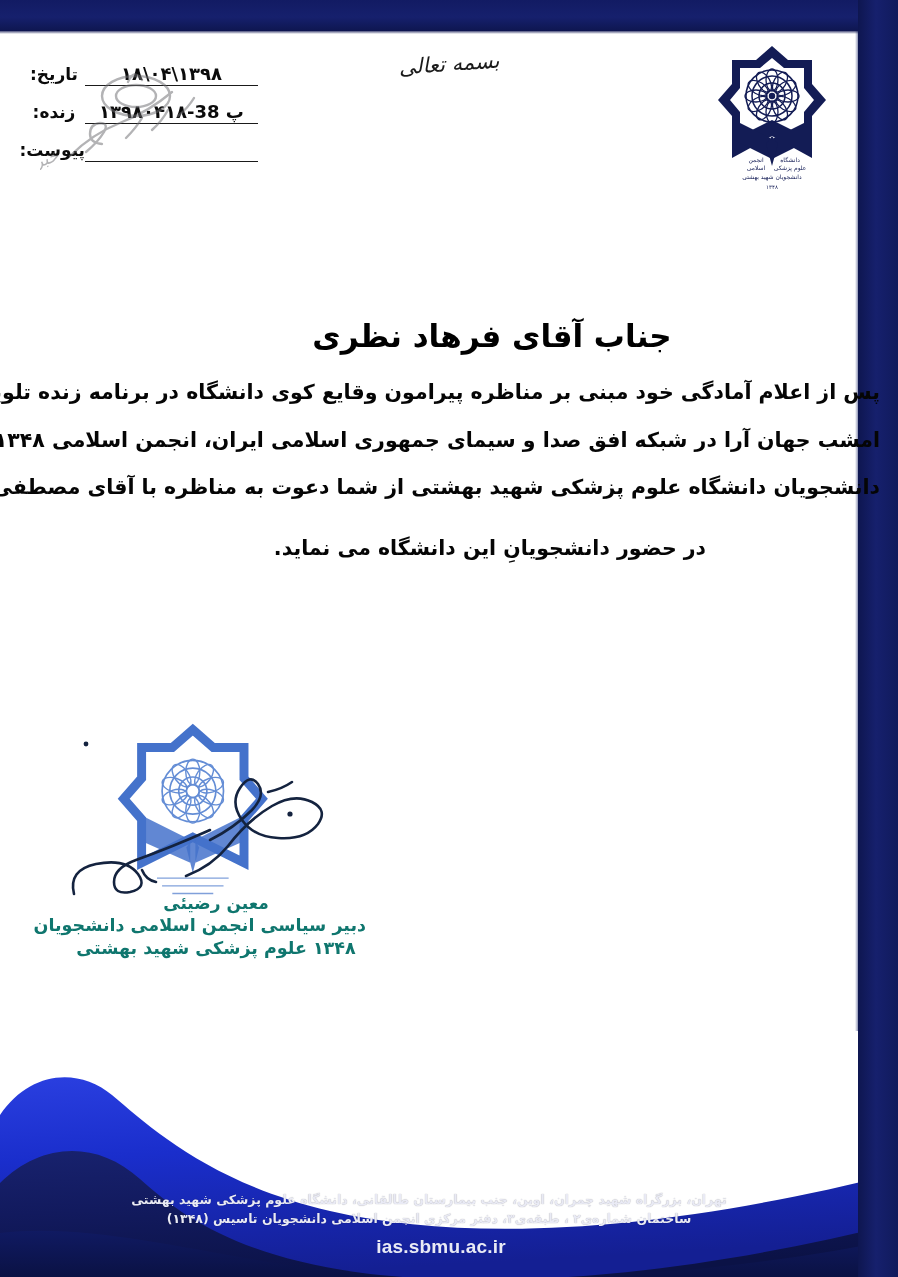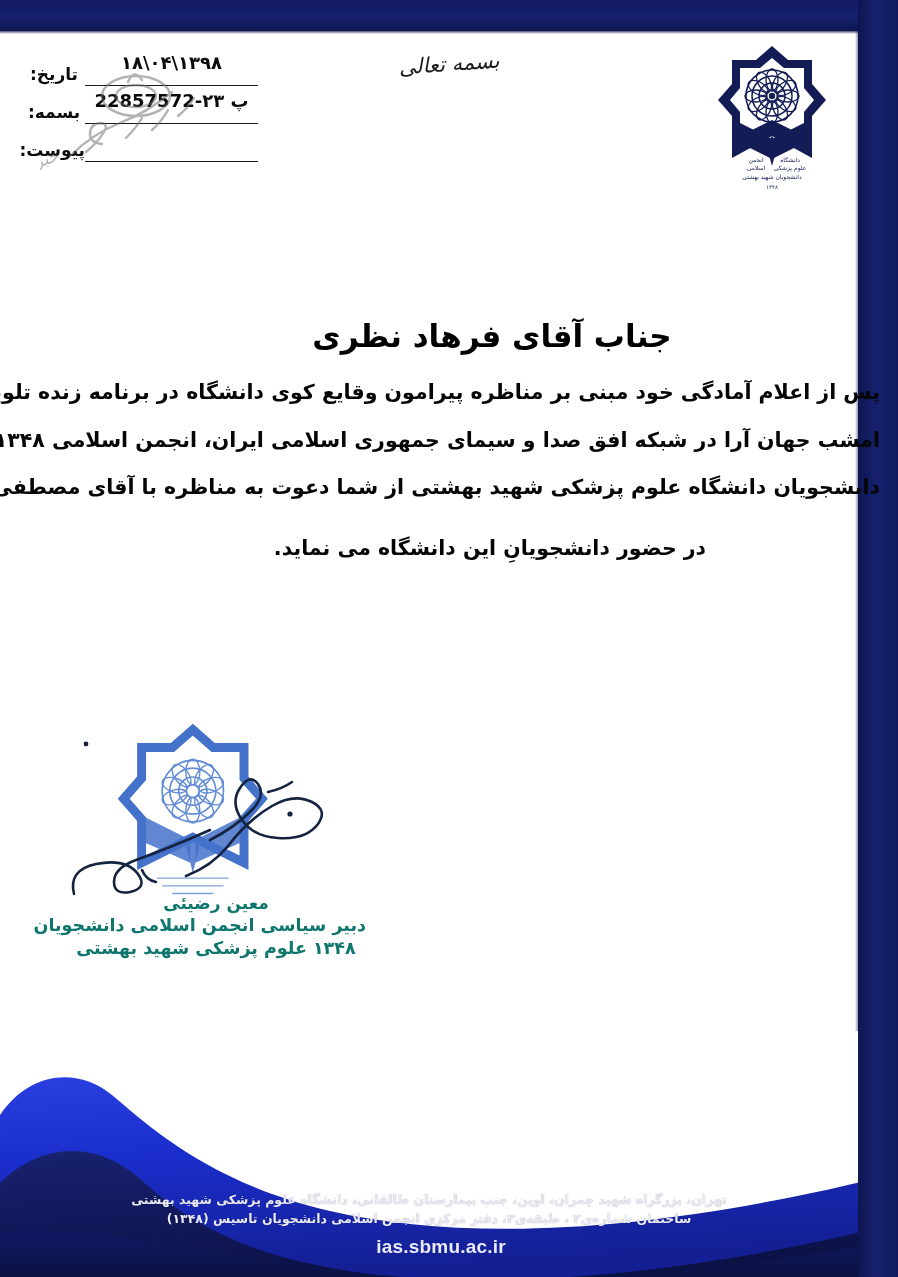--- a/index.html
+++ b/index.html
@@ -101,21 +101,21 @@
     white-space: nowrap;
     padding-bottom: 2px;
     width: 62px;
     text-align: center;
   }
   .meta-value-wrap {
     flex: 1;
     position: relative;
     border-bottom: 1.6px solid #1a1a1a;
     text-align: center;
-    padding-bottom: 12px;
+    padding-bottom: 1px;
   }
   .meta-value {
     font-size: 18px;
     font-weight: bold;
     color: #0b0b0b;
     white-space: nowrap;
     display: inline-block;
     padding: 0 4px;
   }
   .meta-value.empty { min-height: 20px; }
@@ -237,23 +237,23 @@
 
     <div class="meta-row">
       <div class="meta-value-wrap">
         <span class="meta-value">۱۳۹۸\۰۴\۱۸</span>
       </div>
       <div class="meta-label">تاریخ:</div>
     </div>
 
     <div class="meta-row">
       <div class="meta-value-wrap">
-        <span class="meta-value">پ ۲۳-22857572</span>
+        <span class="meta-value">پ 38-۱۳۹۸۰۴۱۸</span>
       </div>
-      <div class="meta-label">بسمه:</div>
+      <div class="meta-label">زنده:</div>
     </div>
 
     <div class="meta-row">
       <div class="meta-value-wrap">
         <span class="meta-value empty"></span>
       </div>
       <div class="meta-label">پیوست:</div>
     </div>
 
   </div>

